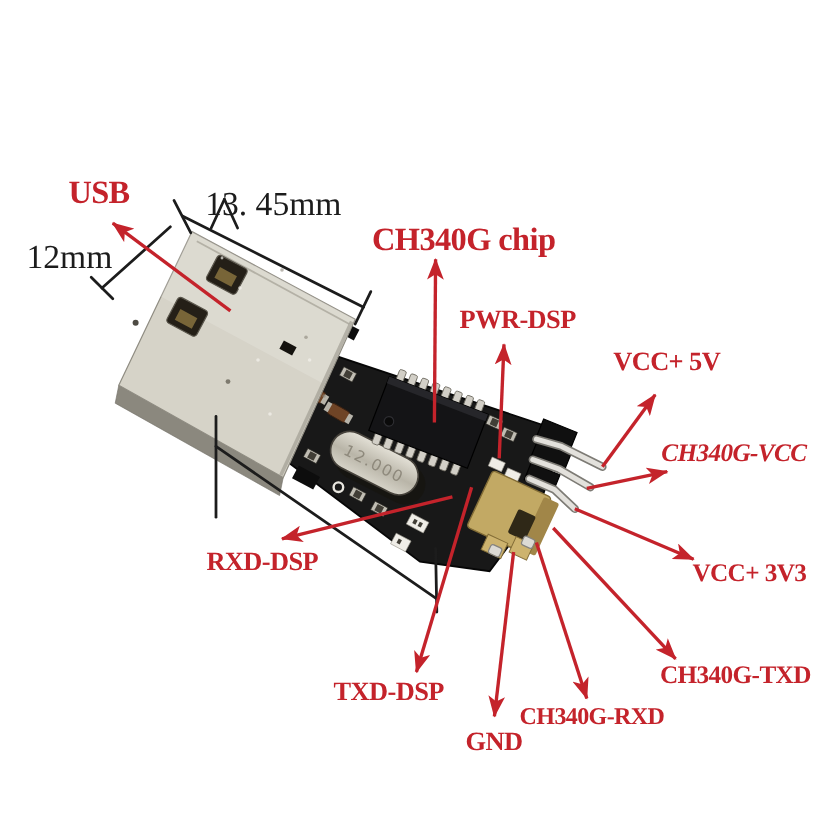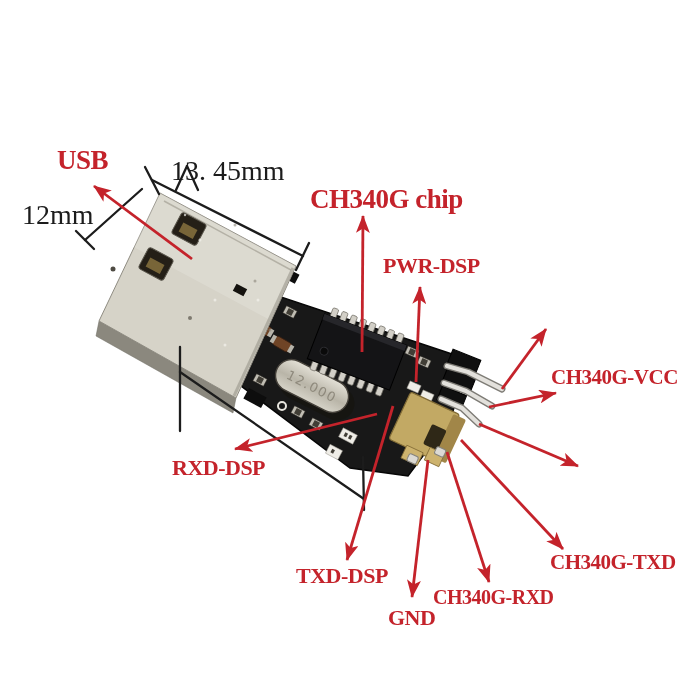--- a/index.html
+++ b/index.html
@@ -272,23 +272,25 @@
       <line class="arrow" x1="393" y1="406" x2="347" y2="560" marker-end="url(#ah)"></line>
       <line class="arrow" x1="428" y1="460" x2="412" y2="597" marker-end="url(#ah)"></line>
       <line class="arrow" x1="447" y1="452" x2="489" y2="582" marker-end="url(#ah)"></line>
       <line class="arrow" x1="461" y1="440" x2="563" y2="549" marker-end="url(#ah)"></line>
     </g>
   </svg>
 
   <span class="lbl" style="left:57px;top:147px;font-size:27px;text-align:right;">USB</span>
   <span class="lbl" style="left:310px;top:174px;font-size:27px;margin-top:12px;">CH340G chip</span>
   <span class="lbl" style="left:383px;top:255px;font-size:22px;">PWR-DSP</span>
-  <span class="lbl" style="left:551px;top:367px;font-size:21px;">CH340G-VCC</span>
+  <span class="lbl" style="left:511px;top:290px;font-size:22px;">VCC+ 5V</span>
+  <span class="lbl" style="left:551px;top:367px;font-size:21px;font-style:italic;">CH340G-VCC</span>
+  <span class="lbl" style="left:577px;top:467px;font-size:21px;">VCC+ 3V3</span>
   <span class="lbl" style="left:172px;top:457px;font-size:22px;">RXD-DSP</span>
-  <span class="lbl" style="left:296px;top:565px;font-size:22px;">TXD-DSP</span>
+  <span class="lbl" style="left:278px;top:565px;font-size:22px;">TXD-DSP</span>
   <span class="lbl" style="left:388px;top:607px;font-size:22px;text-align:right;">GND</span>
   <span class="lbl" style="left:433px;top:587px;font-size:20px;">CH340G-RXD</span>
   <span class="lbl" style="left:550px;top:552px;font-size:21px;">CH340G-TXD</span>
 
   <span class="lbl dim" style="left:171px;top:157px;font-size:28px;text-align:center;">13. 45mm</span>
   <span class="lbl dim" style="left:22px;top:201px;font-size:28px;">12mm</span>
 
 </div>
 
 </body></html>

